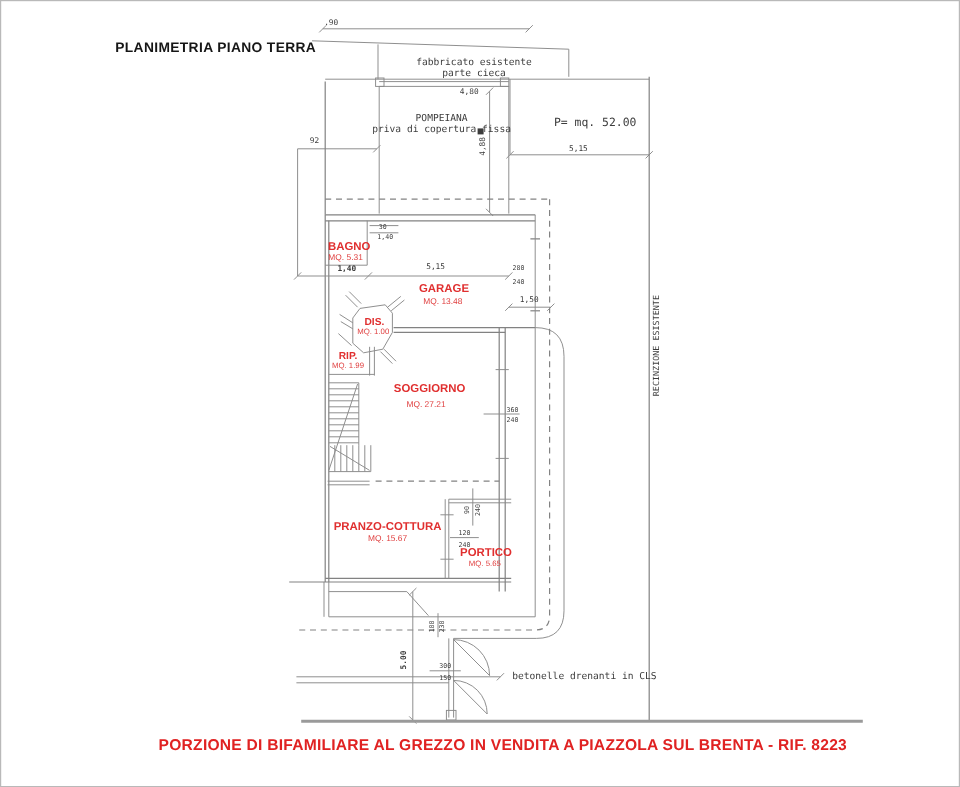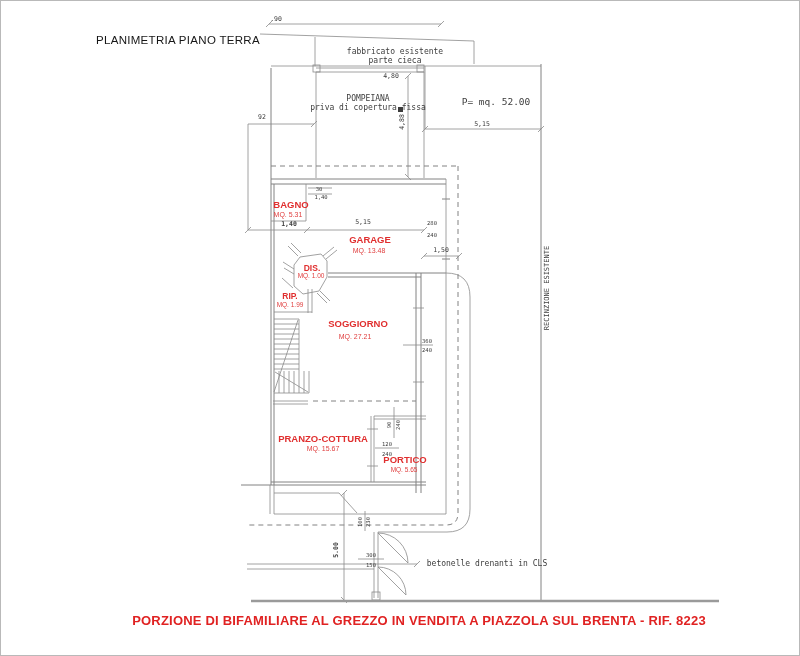--- a/index.html
+++ b/index.html
@@ -6,21 +6,21 @@
   .page{
     position:relative;
     width:798px;height:654px;
     border:1px solid #b9b9b9;
     background:#ffffff;
     font-family:"Liberation Sans",sans-serif;
     overflow:hidden;
   }
   .title{
     position:absolute;left:95px;top:33px;
-    font-size:11.5px;font-weight:normal;color:#161616;
+    font-size:11.5px;font-weight:bold;color:#161616;
     letter-spacing:.3px;
   }
   .footer{
     position:absolute;left:0;top:612px;width:100%;
     text-align:center;
     font-size:13px;font-weight:bold;color:#e02222;
     letter-spacing:.2px;
     margin-left:19px;
   }
   svg{position:absolute;left:0;top:0;}

